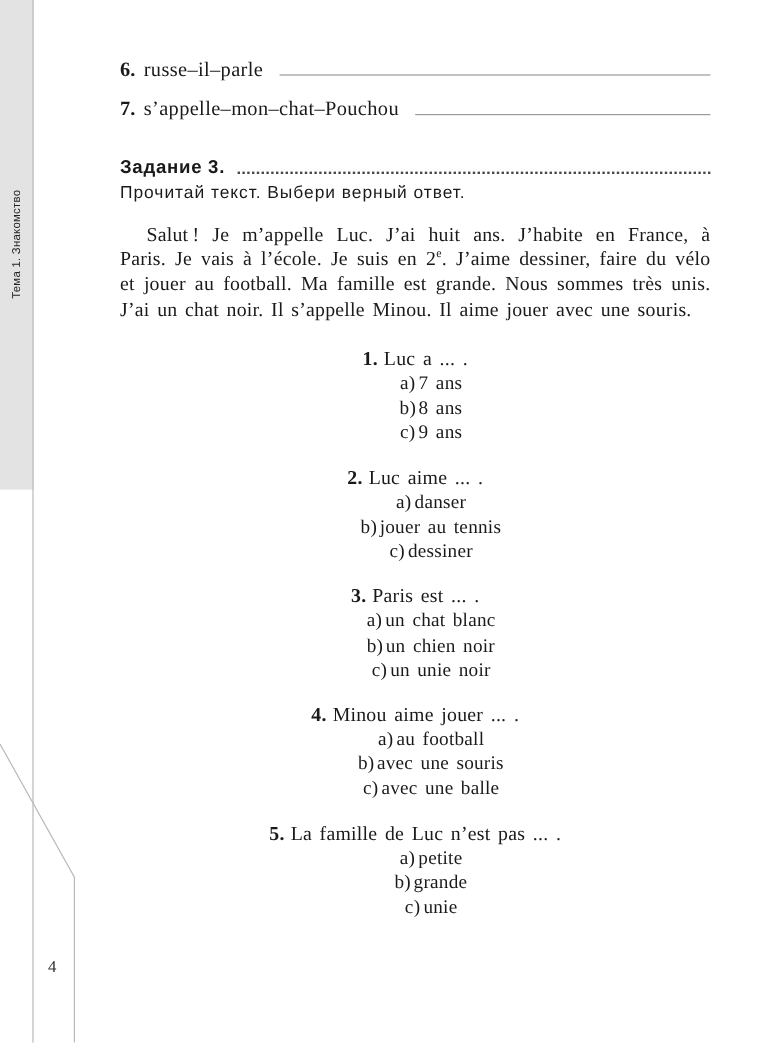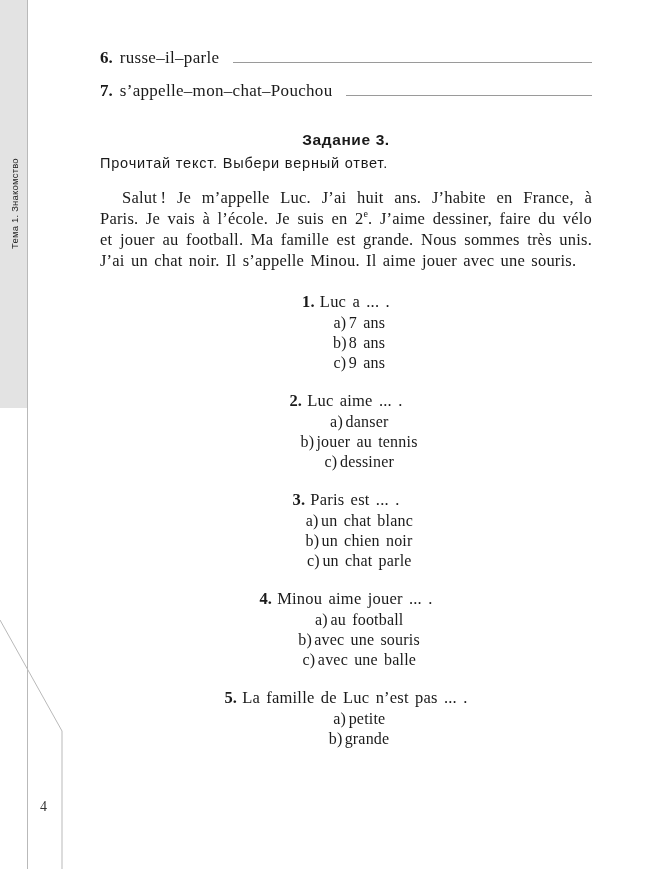--- a/index.html
+++ b/index.html
@@ -105,21 +105,20 @@
     margin-left: 14px;
     height: 11px;
   }
 
   
   .task-head {
     display: flex;
     align-items: center;
     margin-top: 30px;
     margin-bottom: 4px;
-    flex-direction: column;
   }
   .task-title {
     font-family: "Liberation Sans", sans-serif;
     font-weight: bold;
     font-size: 15.5px;
     letter-spacing: 0.6px;
     white-space: nowrap;
   }
   .dotted-rule {
     flex: 1;
@@ -249,21 +248,21 @@
         </div>
       </div>
 
       <div class="question">
         <div class="q-stem">
           <span class="q-num">3.</span><span>Paris  est  ...  .</span>
         </div>
         <div class="q-options">
           <div class="q-option"><span class="opt-letter">a)</span><span>un  chat  blanc</span></div>
           <div class="q-option"><span class="opt-letter">b)</span><span>un  chien  noir</span></div>
-          <div class="q-option"><span class="opt-letter">c)</span><span>un  chat  parle</span></div>
+          <div class="q-option"><span class="opt-letter">c)</span><span>un  unie  noir</span></div>
         </div>
       </div>
 
       <div class="question">
         <div class="q-stem">
           <span class="q-num">4.</span><span>Minou  aime  jouer  ...  .</span>
         </div>
         <div class="q-options">
           <div class="q-option"><span class="opt-letter">a)</span><span>au  football</span></div>
           <div class="q-option"><span class="opt-letter">b)</span><span>avec  une  souris</span></div>
@@ -271,18 +270,19 @@
         </div>
       </div>
 
       <div class="question">
         <div class="q-stem">
           <span class="q-num">5.</span><span>La  famille  de  Luc  n’est  pas  ...  .</span>
         </div>
         <div class="q-options">
           <div class="q-option"><span class="opt-letter">a)</span><span>petite</span></div>
           <div class="q-option"><span class="opt-letter">b)</span><span>grande</span></div>
+          <div class="q-option"><span class="opt-letter">c)</span><span>unie</span></div>
         </div>
       </div>
 
     </div>
   </div>
 </div>
 
 </body></html>

